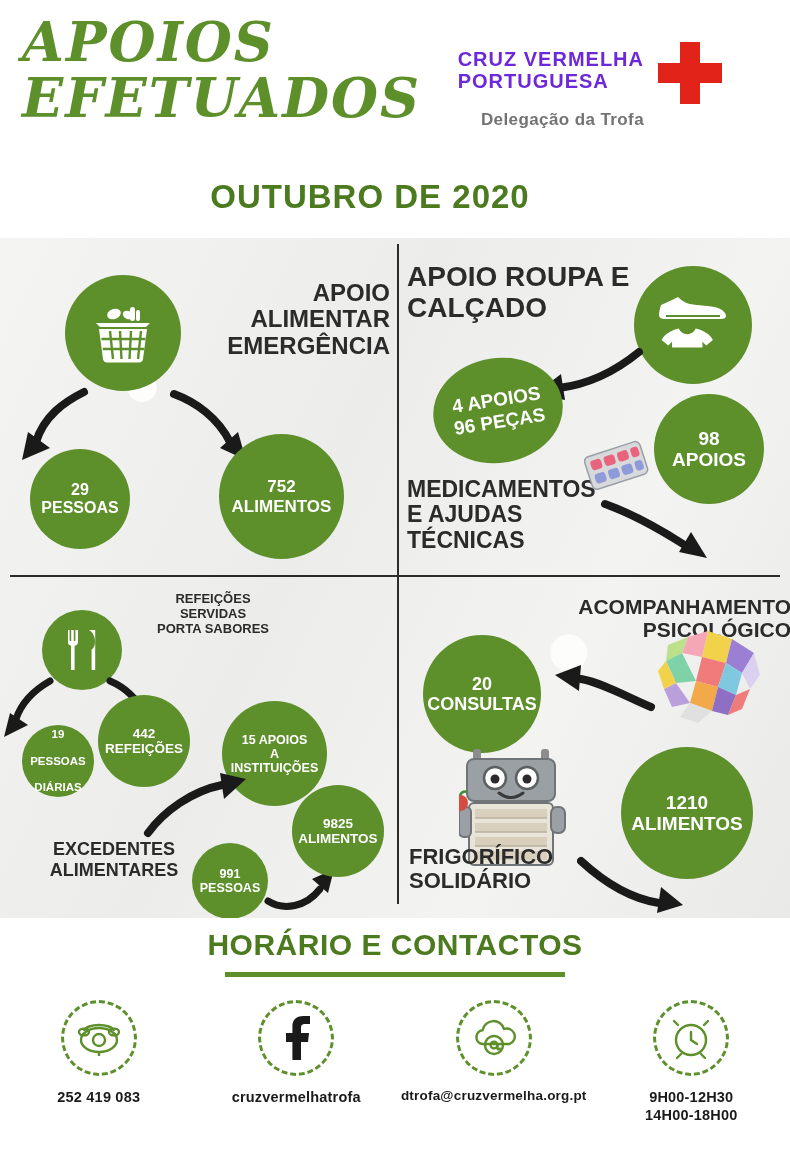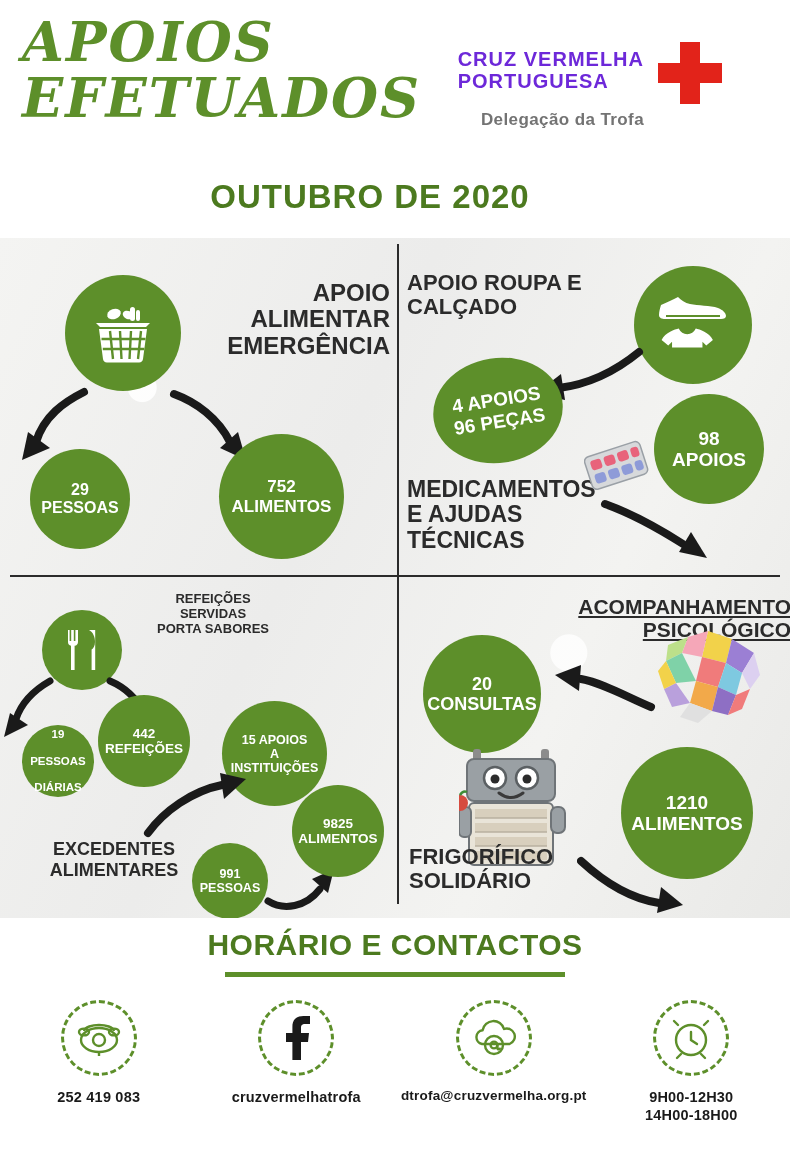--- a/index.html
+++ b/index.html
@@ -208,21 +208,21 @@
       </div>
 
       <div class="circle" style="left:219px; top:196px; width:125px; height:125px; font-size:17px;">
         <span>752</span>
         <span>ALIMENTOS</span>
       </div>
     </div>
 
     <div class="quad q2">
 
-      <div class="hdg" style="left:8px; top:33px; width:255px; font-size:22px; text-align:left;">
+      <div class="hdg" style="left:8px; top:24px; width:255px; font-size:28px; text-align:left;">
         <div>APOIO ROUPA E</div>
         <div>CALÇADO</div>
       </div>
 
       <div class="circle" style="left:235px; top:28px; width:118px; height:118px;">
         <svg class="icon-svg" width="78" height="72" viewBox="0 0 78 72">
           <g fill="#ffffff">
             <path d="M8 22c4-8 14-11 18-12 2 4 5 6 9 6s7-2 9-6c4 1 14 4 18 12l-7 6-4-4v6H19v-6l-4 4z" transform="translate(0,30) scale(0.95)"></path>
             <path d="M6 14c6-3 12-5 17-8 3 3 7 6 12 7 8 2 20 1 28 4 5 2 8 5 8 8 0 2-2 3-5 3H10c-3 0-6-1-6-4 0-3 1-7 2-10z" transform="translate(1,2)"></path>
           </g>
@@ -340,21 +340,21 @@
       </svg>
 
       <div class="circle" style="left:292px; top:208px; width:92px; height:92px; font-size:13.5px;align-items:center;">
         <span>9825</span>
         <span>ALIMENTOS</span>
       </div>
     </div>
 
     <div class="quad q4">
 
-      <div class="hdg" style="left:110px; top:18px; width:282px; font-size:21px;text-decoration:underline;">
+      <div class="hdg" style="left:110px; top:18px; width:282px; font-size:21px;">
         <div>ACOMPANHAMENTO</div>
         <div>PSICOLÓGICO</div>
       </div>
 
       <div class="circle" style="left:24px; top:58px; width:118px; height:118px; font-size:18px;">
         <span>20</span>
         <span>CONSULTAS</span>
       </div>
 
       <svg class="arrow" style="left:148px; top:80px;" width="110" height="62" viewBox="0 0 110 62">

